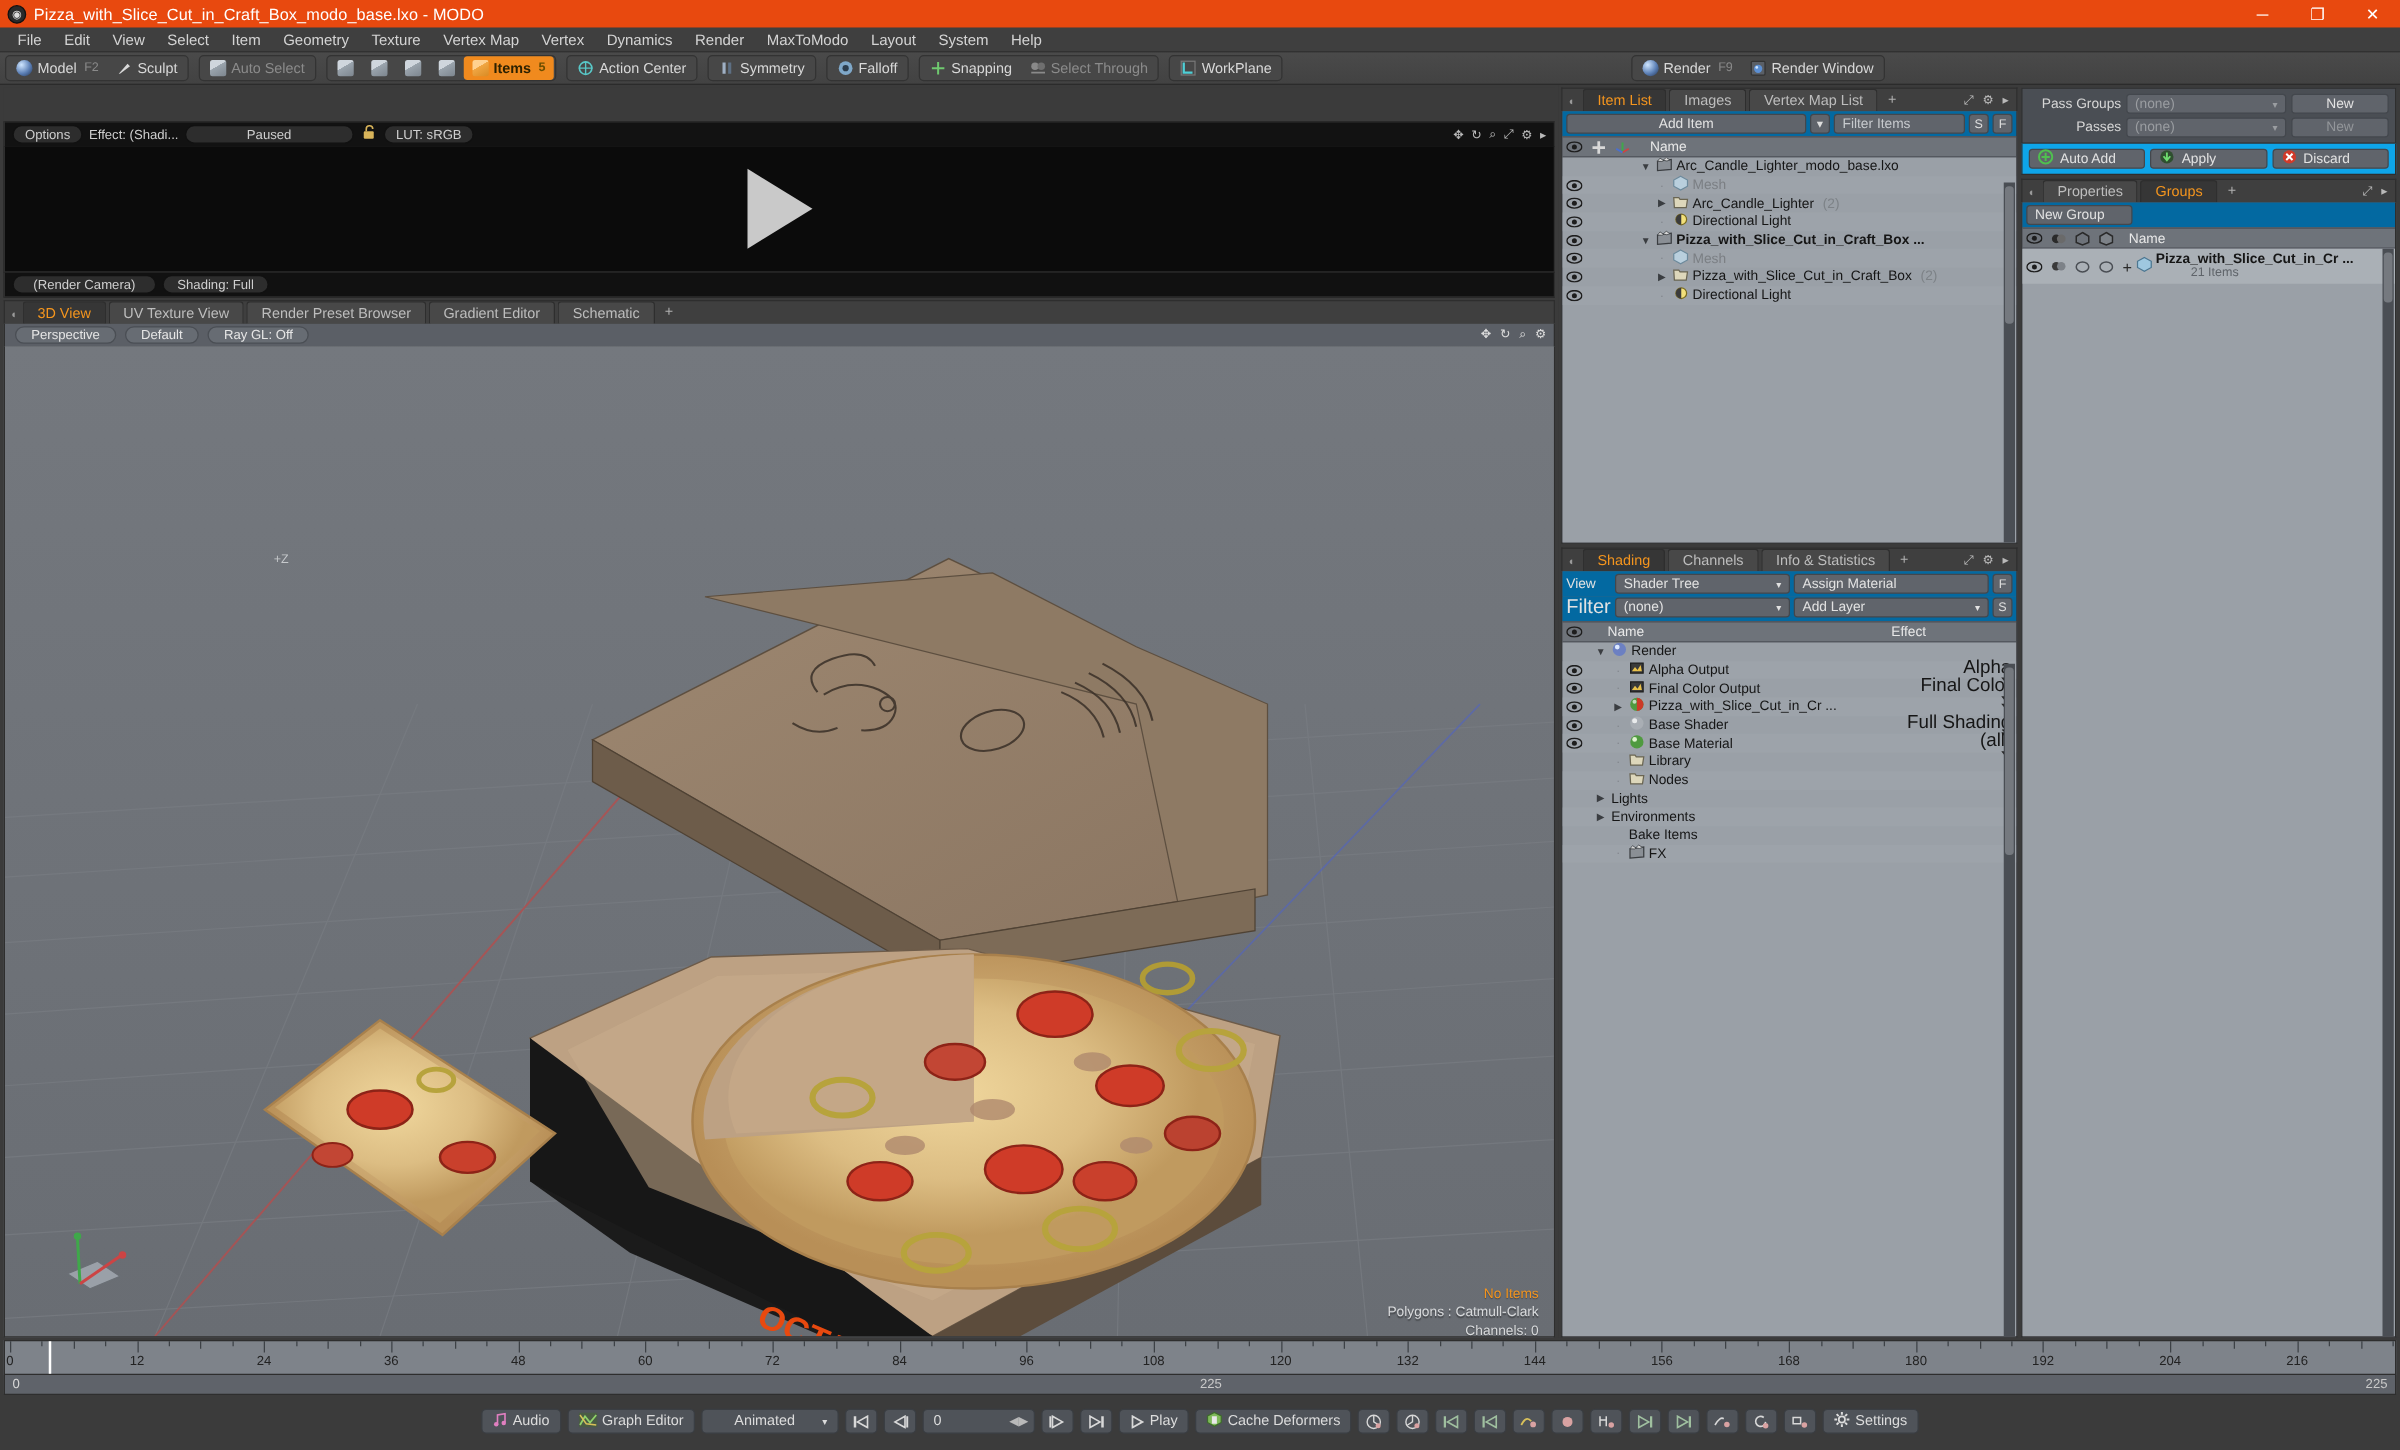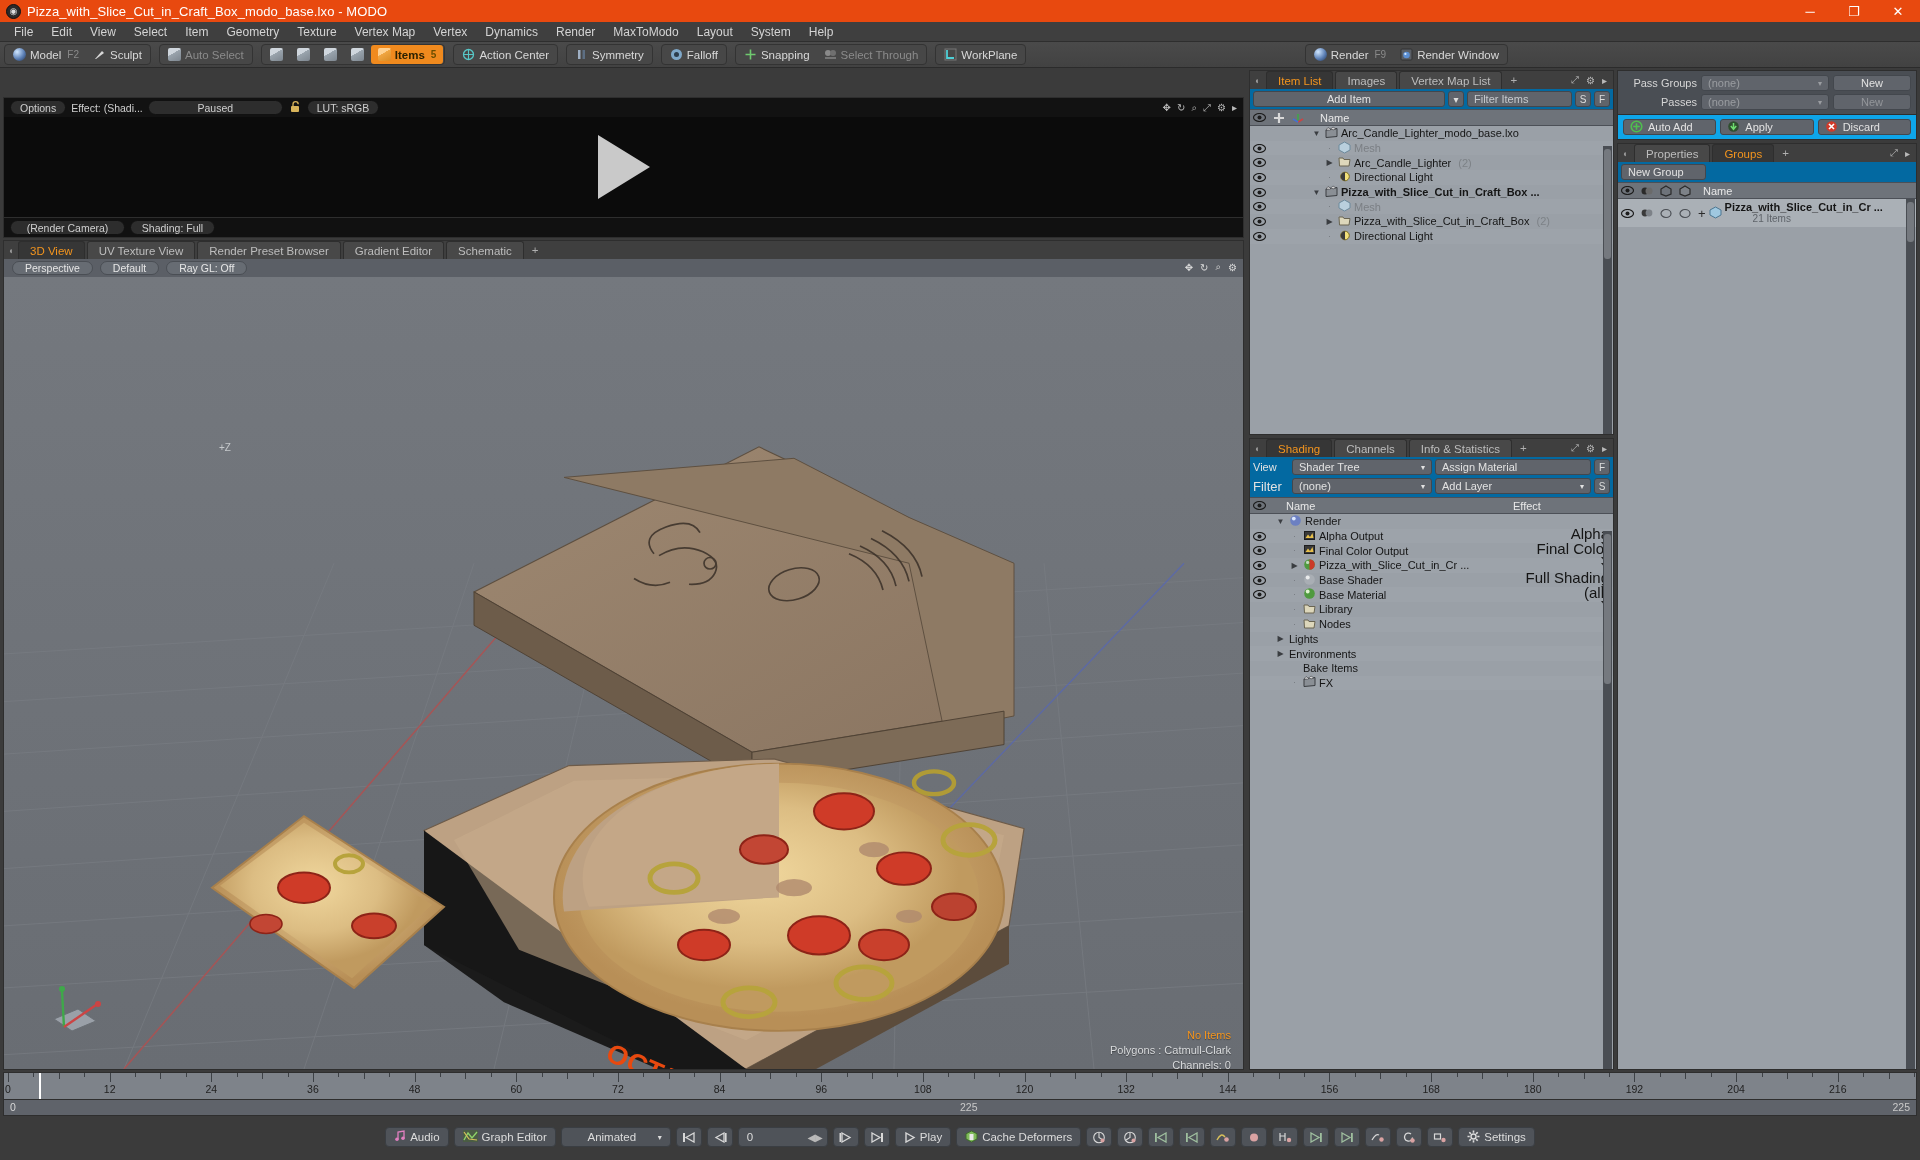--- a/index.html
+++ b/index.html
@@ -681,21 +681,21 @@
           <div class="toolrow">
             <div style="font-size:11px;color:#e2e2e2;width:36px">View</div>
             <div class="fld" style="width:140px;justify-content:space-between">
               <span>Shader Tree</span>
                 <span style="font-size:8px">▾</span>
             </div>
             <div class="fld" style="flex:1">Assign Material</div>
             <div class="fldbtn">F</div>
           </div>
           <div class="toolrow" style="padding-top:0">
-            <div style="font-size:13px;color:#e2e2e2;width:36px">Filter</div>
+            <div style="font-size:16px;color:#e2e2e2;width:36px">Filter</div>
             <div class="fld" style="width:140px;justify-content:space-between">
               <span>(none)</span>
                 <span style="font-size:8px">▾</span>
             </div>
             <div class="fld" style="flex:1;justify-content:space-between">
               <span>Add Layer</span>
                 <span style="font-size:8px">▾</span>
             </div>
             <div class="fldbtn">S</div>
           </div>

